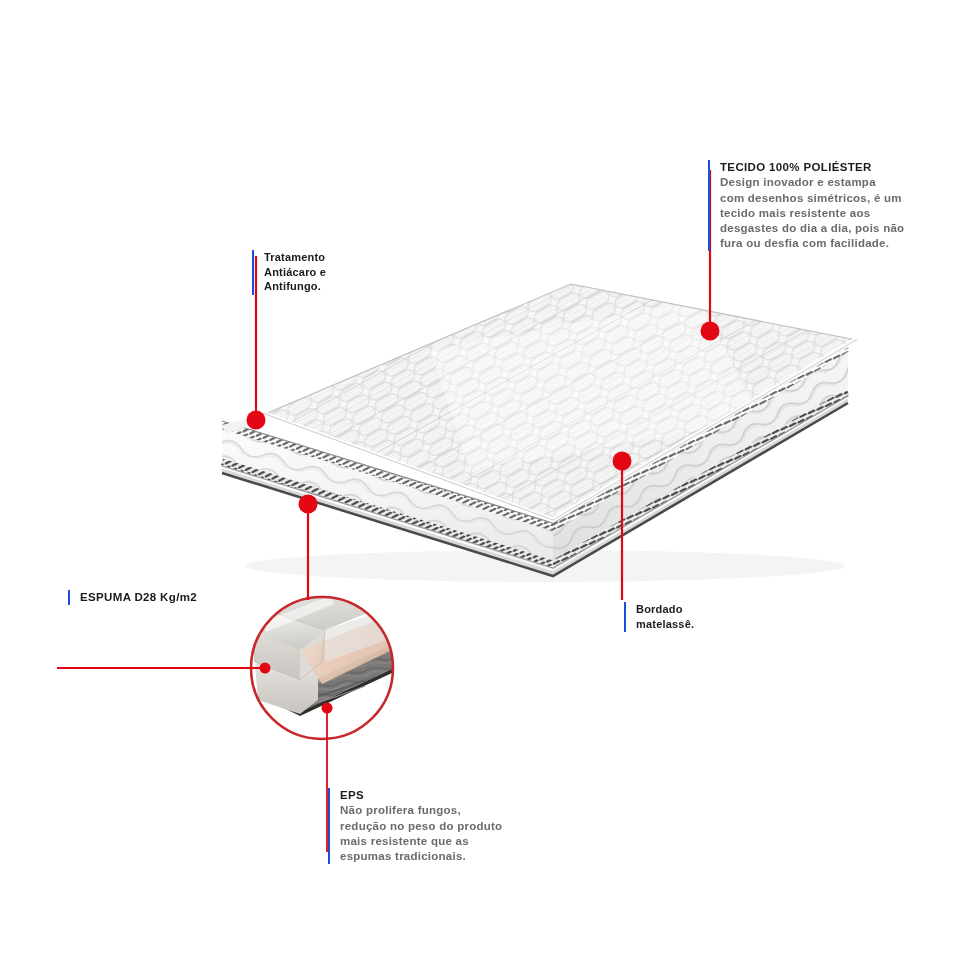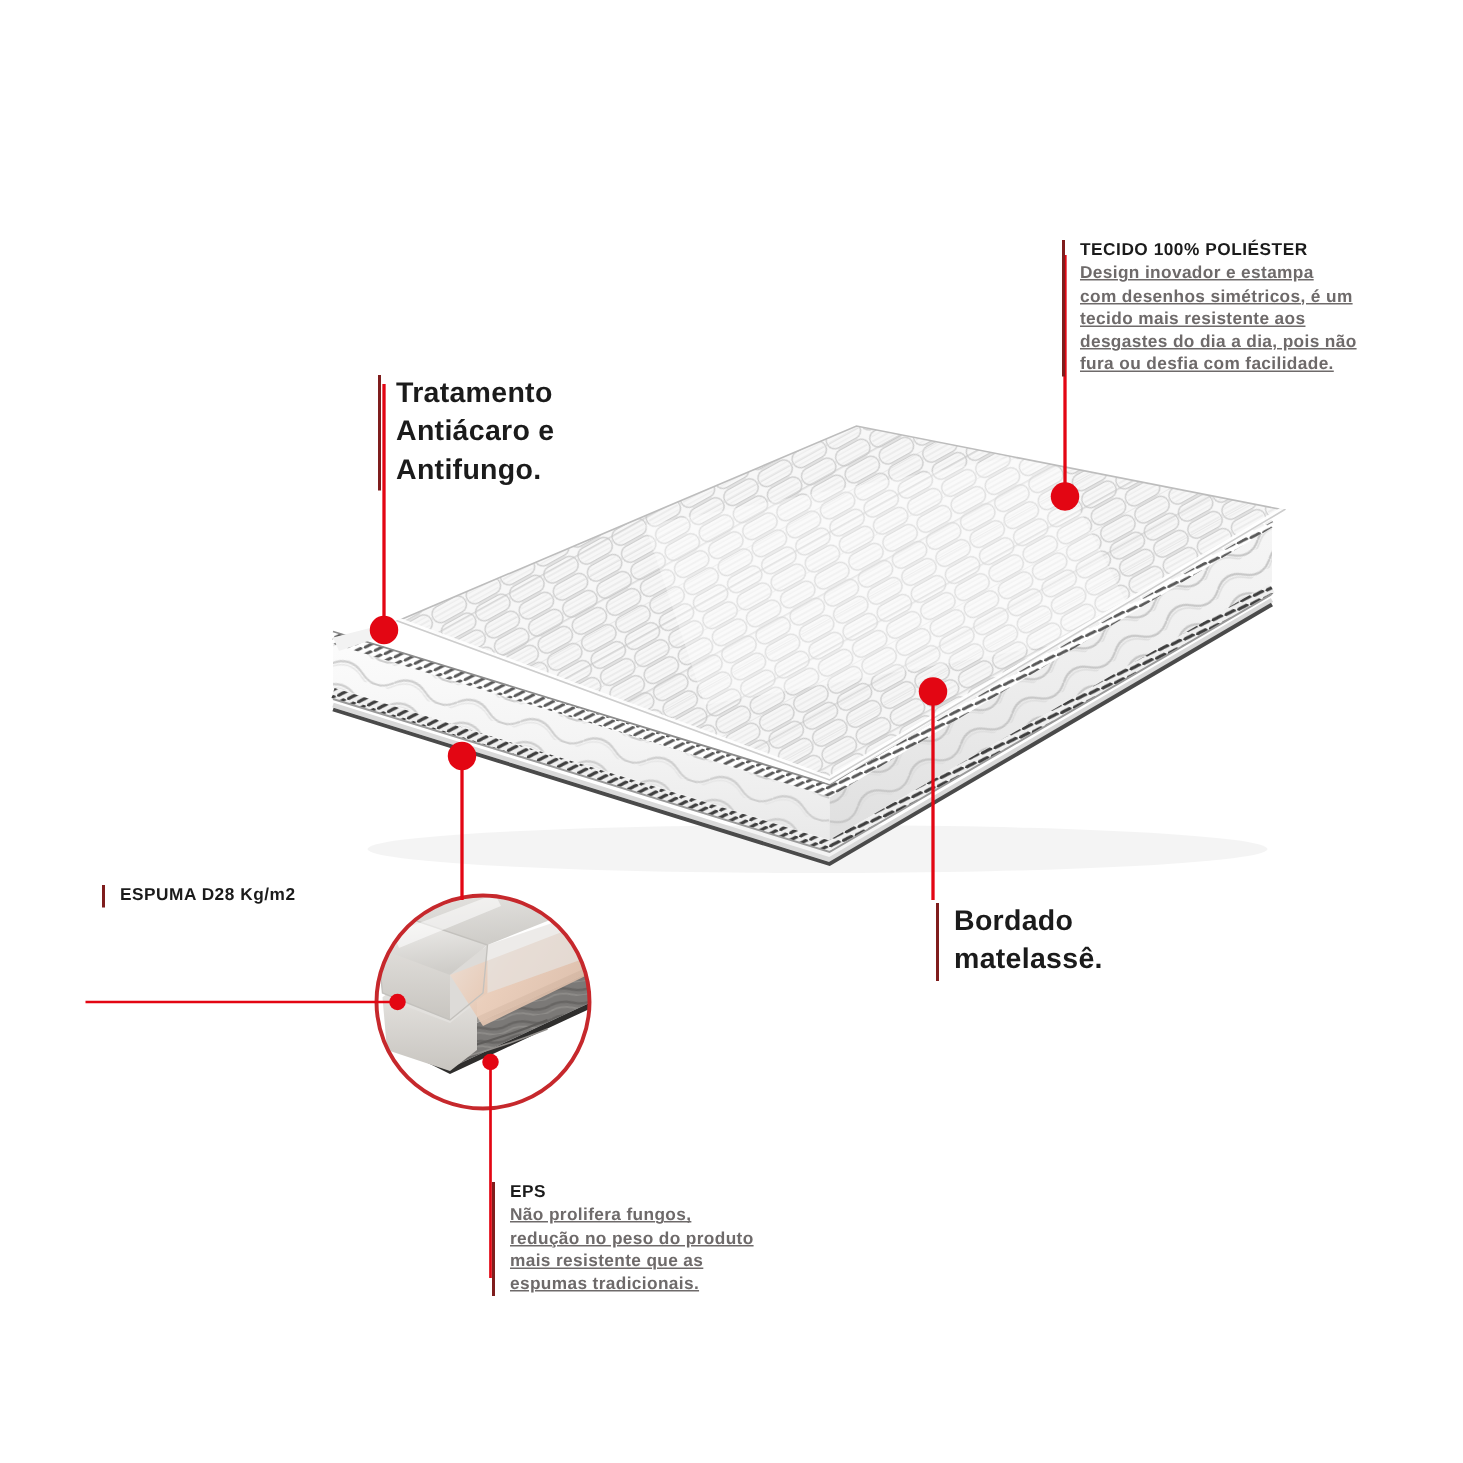--- a/index.html
+++ b/index.html
@@ -6,30 +6,30 @@
   body{
     width:975px;height:975px;
     background:#ffffff;
     font-family:"Liberation Sans", sans-serif;
     overflow:hidden;
     position:relative;
   }
   #stage{position:absolute;left:0;top:0;width:975px;height:975px;}
 
   
-  .callout{position:absolute;border-left:2px solid #7f1d1d;padding-left:10px;box-sizing:border-box;}
+  .callout{position:absolute;border-left:2px solid #1d4ed8;padding-left:10px;box-sizing:border-box;}
   .callout .c-title{
     font-size:11.5px;font-weight:bold;color:#1b1b1b;letter-spacing:.35px;
     line-height:1.25;margin:0 0 1px 0;white-space:pre-line;
   }
   .callout .c-body{
     font-size:11.5px;font-weight:bold;color:#6e6a6a;letter-spacing:.25px;
-    line-height:1.32;margin:0;white-space:pre-line;text-decoration:underline;
+    line-height:1.32;margin:0;white-space:pre-line;
   }
-  .callout.plain .c-title{font-size:19px;letter-spacing:.2px;line-height:1.33;}
+  .callout.plain .c-title{font-size:11px;letter-spacing:.2px;line-height:1.33;}
 
   
   #cal-tecido{left:708px;top:160px;width:220px;}
   #cal-trat{left:252px;top:250px;width:150px;}
   #cal-espuma{left:48px;top:590px;width:215px;margin-left:20px;}
   #cal-bordado{left:624px;top:602px;width:150px;}
   #cal-eps{left:328px;top:788px;width:210px;}
 
   
   svg.art{position:absolute;left:0;top:0;width:975px;height:975px;pointer-events:none;}

